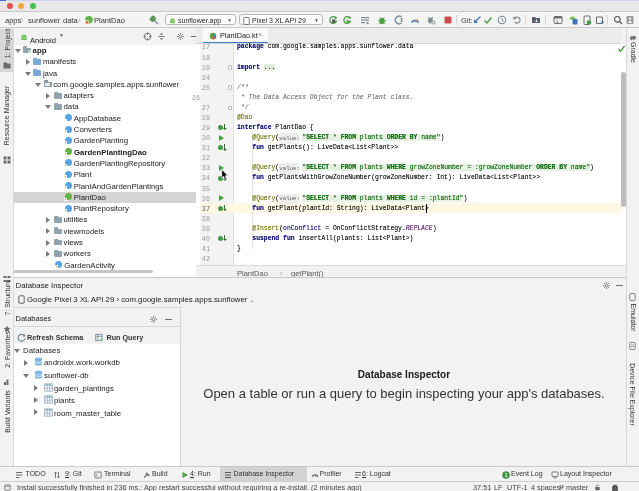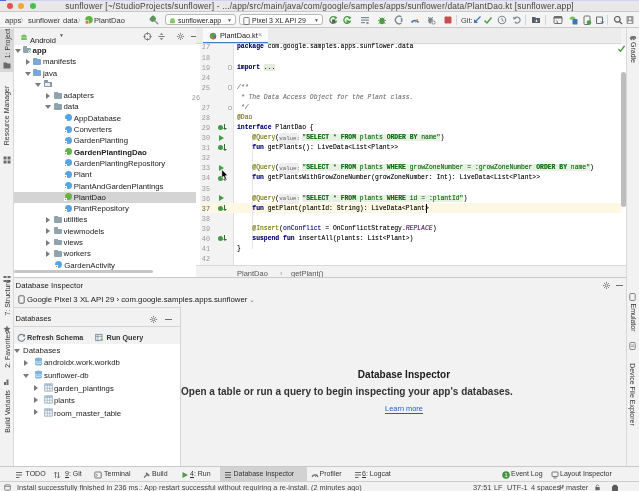--- a/index.html
+++ b/index.html
@@ -58,21 +58,20 @@
 svg { display:block; }
 </style>
 </head>
 <body>
 <div id="titlebar">
   <div style="position:absolute;left:0;top:0;width:639px;height:1px;background:#ccd4f0;"></div>
   <div style="position:absolute;left:0;top:0;width:6px;height:1px;background:#5468d8;"></div>
   <div class="tl" style="left:7px; background:#e3524d;"></div>
   <div class="tl" style="left:18.2px; background:#f0a73c;"></div>
   <div class="tl" style="left:29.6px; background:#45bf4e;"></div>
-  <div id="title-text">sunflower [~/StudioProjects/sunflower] - .../app/src/main/java/com/google/samples/apps/sunflower/data/PlantDao.kt [sunflower.app]</div>
 </div>
 <div id="toolbar">
   <span class="crumb" style="left:5px;">apps</span>
   <span class="crumbsep" style="left:21px;">〉</span>
   <span class="crumb" style="left:28px;">sunflower</span>
   <span class="crumbsep" style="left:57px;">〉</span>
   <span class="crumb" style="left:63px;">data</span>
   <span class="crumbsep" style="left:78px;">〉</span>
   <svg class="ticon" style="left:84px;" viewBox="0 0 10 10">
       <circle cx="5" cy="4.8" r="3.8" fill="#62b543"></circle>
@@ -229,20 +228,21 @@
       <div style="position:absolute;left:0;top:0;width:4px;height:2px;background:#7ba7d7;border-radius:1px 0 0 0;"></div>
       <div style="position:absolute;left:0;top:1.4px;width:8px;height:5.6px;background:#7ba7d7;border-radius:0 1px 1px 1px;"></div>
     </div>
 <span class="trow" style="left:28.9px;top:23.5px;font-weight:normal;">java</span>
 <div class="arr arr-e" style="left:20.5px;top:37.8px;"></div>
 <div style="position:absolute;left:29.6px;top:35.3px;width:8px;height:7px;">
       <div style="position:absolute;left:0;top:0;width:4px;height:2px;background:#8d9aa5;"></div>
       <div style="position:absolute;left:0;top:1.4px;width:8px;height:5.6px;background:#8d9aa5;"></div>
       <div style="position:absolute;left:1.4px;top:2.8px;width:5.2px;height:2.8px;background:#e8edf2;"></div>
     </div>
+<span class="trow" style="left:39.2px;top:34.8px;font-weight:normal;">com.google.samples.apps.sunflower</span>
 <div class="arr arr-c" style="left:31.5px;top:47.6px;"></div>
 <div style="position:absolute;left:39.9px;top:46.6px;width:8px;height:7px;">
       <div style="position:absolute;left:0;top:0;width:4px;height:2px;background:#90a4ae;border-radius:1px 0 0 0;"></div>
       <div style="position:absolute;left:0;top:1.4px;width:8px;height:5.6px;background:#90a4ae;border-radius:0 1px 1px 1px;"></div>
     </div>
 <span class="trow" style="left:49.5px;top:46.1px;font-weight:normal;">adapters</span>
 <div class="arr arr-e" style="left:30.5px;top:60.4px;"></div>
 <div style="position:absolute;left:39.9px;top:57.9px;width:8px;height:7px;">
       <div style="position:absolute;left:0;top:0;width:4px;height:2px;background:#90a4ae;border-radius:1px 0 0 0;"></div>
       <div style="position:absolute;left:0;top:1.4px;width:8px;height:5.6px;background:#90a4ae;border-radius:0 1px 1px 1px;"></div>
@@ -526,22 +526,21 @@
 <div class="arr arr-c" style="left:20px;top:65.3px;"></div>
 <svg style="position:absolute;left:30px;top:63.8px;" width="9" height="9" viewBox="0 0 10 10">
       <rect x="0.8" y="1" width="8.4" height="8" fill="none" stroke="#8da3b5" stroke-width="0.9"></rect>
       <rect x="0.8" y="1" width="8.4" height="2.4" fill="#aec6da"></rect>
       <path d="M0.8 5.8 H9.2 M3.6 1 V9 M6.4 1 V9" stroke="#8da3b5" stroke-width="0.7"></path>
     </svg>
 <span style="position:absolute;left:40px;top:64.8px;font-size:7.8px;color:#1a1a1a;">room_master_table</span>
 </div>
 <div id="dbempty">
   <div style="position:absolute;left:0;top:63px;width:446px;height:11px;text-align:center;font-size:10px;font-weight:bold;color:#1a1a1a;">Database Inspector</div>
-  <div style="position:absolute;left:0;top:79.5px;width:446px;height:9px;text-align:left;font-size:10px;color:#333;font-weight:bold;">Open a table or run a query to begin inspecting your app's databases.</div>
-  <div style="position:absolute;left:0;top:98px;width:446px;height:9px;text-align:center;font-size:7.4px;"><span style="color:#2061a8;border-bottom:0.8px solid #2061a8;">Learn more</span></div>
+  <div style="position:absolute;left:0;top:79.5px;width:446px;height:9px;text-align:center;font-size:13px;color:#333;">Open a table or run a query to begin inspecting your app's databases.</div>
 </div>
 <div id="statustabs">
   <div style="position:absolute;left:220px;top:0px;width:87px;height:14px;background:#d2d2d2;"></div>
   <svg style="position:absolute;left:15px;top:4px;" width="8" height="8" viewBox="0 0 8 8">
       <path d="M1 1.5 H7 M1 4 H7 M1 6.5 H4.5" stroke="#6a6a6a" stroke-width="1"></path>
     </svg>
   <span class="stab" style="left:25.5px;">TODO</span>
   <svg style="position:absolute;left:53px;top:4px;" width="8" height="8" viewBox="0 0 8 8">
       <path d="M2.5 1 V7 M2.5 1 L1 2.5 M2.5 1 L4 2.5 M5.5 1 V7 M5.5 7 L4 5.5 M5.5 7 L7 5.5" stroke="#6a6a6a" stroke-width="0.9" fill="none"></path>
     </svg>

